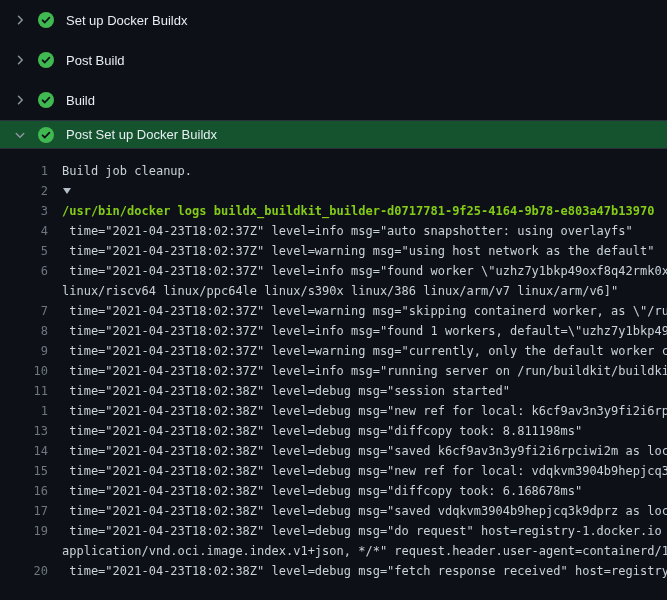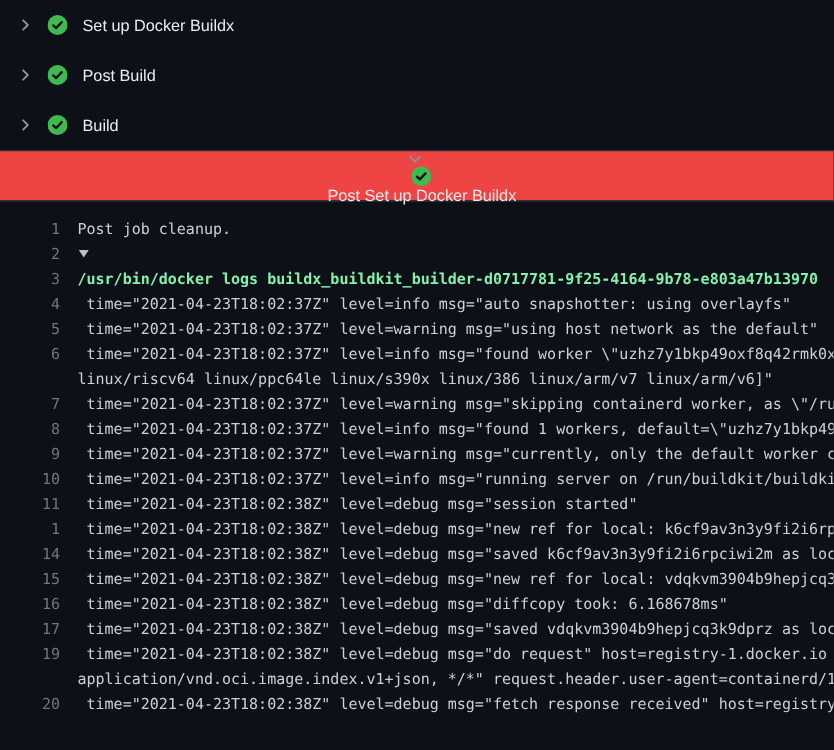--- a/index.html
+++ b/index.html
@@ -15,36 +15,35 @@
     display: flex; align-items: center;
     height: 40px; padding: 0 16px 0 12px;
     color: #e6edf3; font-size: 13px; cursor: pointer;
   }
   .chev { width: 16px; display: flex; justify-content: center; align-items: center; color: #8b949e; }
   .chev svg { display: block; }
   .step-row.expanded .chev svg { transform: rotate(90deg); }
   .check { margin-left: 10px; display: flex; align-items: center; }
   .step-label { margin-left: 12px; }
   .step-row.expanded {
-    height: 41px;
-    background: #ef4444;
+    height: 29px;
+    background: #14532d;
     border-top: 1px solid #2a313c;
     border-bottom: 1px solid #2a313c;
-    flex-direction: column;
   }
   
   .log {
     padding-top: 12px;
     font-family: "DejaVu Sans Mono", "Liberation Mono", monospace;
     font-size: 12px; line-height: 20px;
   }
   .log-row { display: flex; height: 20px; white-space: pre; }
   .ln { flex: 0 0 48px; text-align: right; color: #6e7681; }
   .lt { flex: 1; min-width: 0; padding-left: 14px; color: #c9d1d9; overflow: hidden; }
-  .kind-command .lt { color: #86efac; font-weight: 700; }
+  .kind-command .lt { color: #84cc16; font-weight: 700; }
   .kind-group .lt { padding-left: 6px; color: #e6edf3; margin-top: 48px; }
   .caret { display: none; }
   .kind-group .caret {
     display: block; width: 0; height: 0;
     border-left: 4px solid transparent; border-right: 4px solid transparent;
     border-top: 6px solid #b7c0c9;
     margin: 7px 0 0 15px;
   }
 </style>
 </head>
@@ -106,21 +105,21 @@
         <path d="M4.6 8.3l2.2 2.2 4.6-4.8" fill="none" stroke="#0d1117" stroke-width="1.8" stroke-linecap="round" stroke-linejoin="round"></path>
       </svg>
     </span>
     <span class="step-label">Post Set up Docker Buildx</span>
   </div>
     </div>
   <div class="log">
       <div class="log-row kind-plain">
     <span class="ln">1</span>
     
-    <span class="lt">Post job cleanup.</span>
+    <span class="lt">Build job cleanup.</span>
   </div>
       <div class="log-row kind-group">
     <span class="ln">2</span>
     <span class="caret"></span>
     <span class="lt">BuildKit container logs</span>
   </div>
       <div class="log-row kind-command">
     <span class="ln">3</span>
     
     <span class="lt">/usr/bin/docker logs buildx_buildkit_builder-d0717781-9f25-4164-9b78-e803a47b13970</span>
@@ -169,20 +168,25 @@
     <span class="ln">11</span>
     
     <span class="lt"> time="2021-04-23T18:02:38Z" level=debug msg="session started"</span>
   </div>
       <div class="log-row kind-plain">
     <span class="ln">1</span>
     
     <span class="lt"> time="2021-04-23T18:02:38Z" level=debug msg="new ref for local: k6cf9av3n3y9fi2i6rpci</span>
   </div>
       <div class="log-row kind-plain">
+    <span class="ln">13</span>
+    
+    <span class="lt"> time="2021-04-23T18:02:38Z" level=debug msg="diffcopy took: 8.811198ms"</span>
+  </div>
+      <div class="log-row kind-plain">
     <span class="ln">14</span>
     
     <span class="lt"> time="2021-04-23T18:02:38Z" level=debug msg="saved k6cf9av3n3y9fi2i6rpciwi2m as local</span>
   </div>
       <div class="log-row kind-plain">
     <span class="ln">15</span>
     
     <span class="lt"> time="2021-04-23T18:02:38Z" level=debug msg="new ref for local: vdqkvm3904b9hepjcq3k9</span>
   </div>
       <div class="log-row kind-plain">

